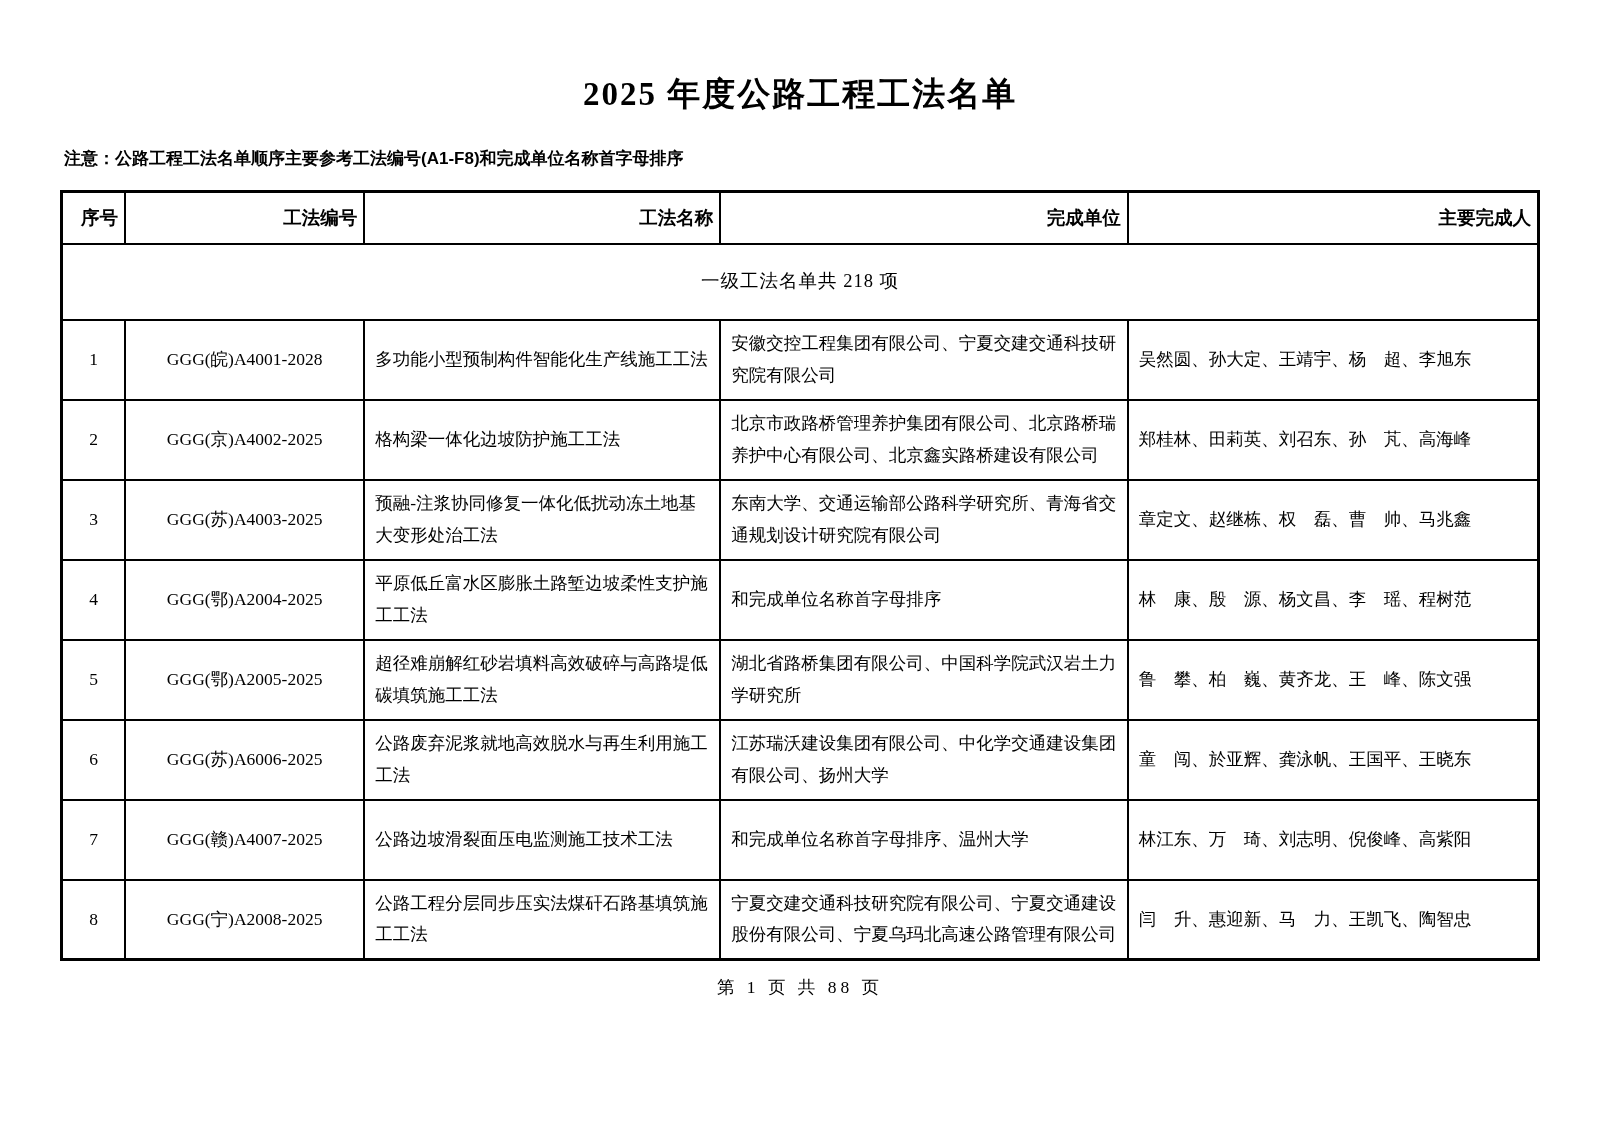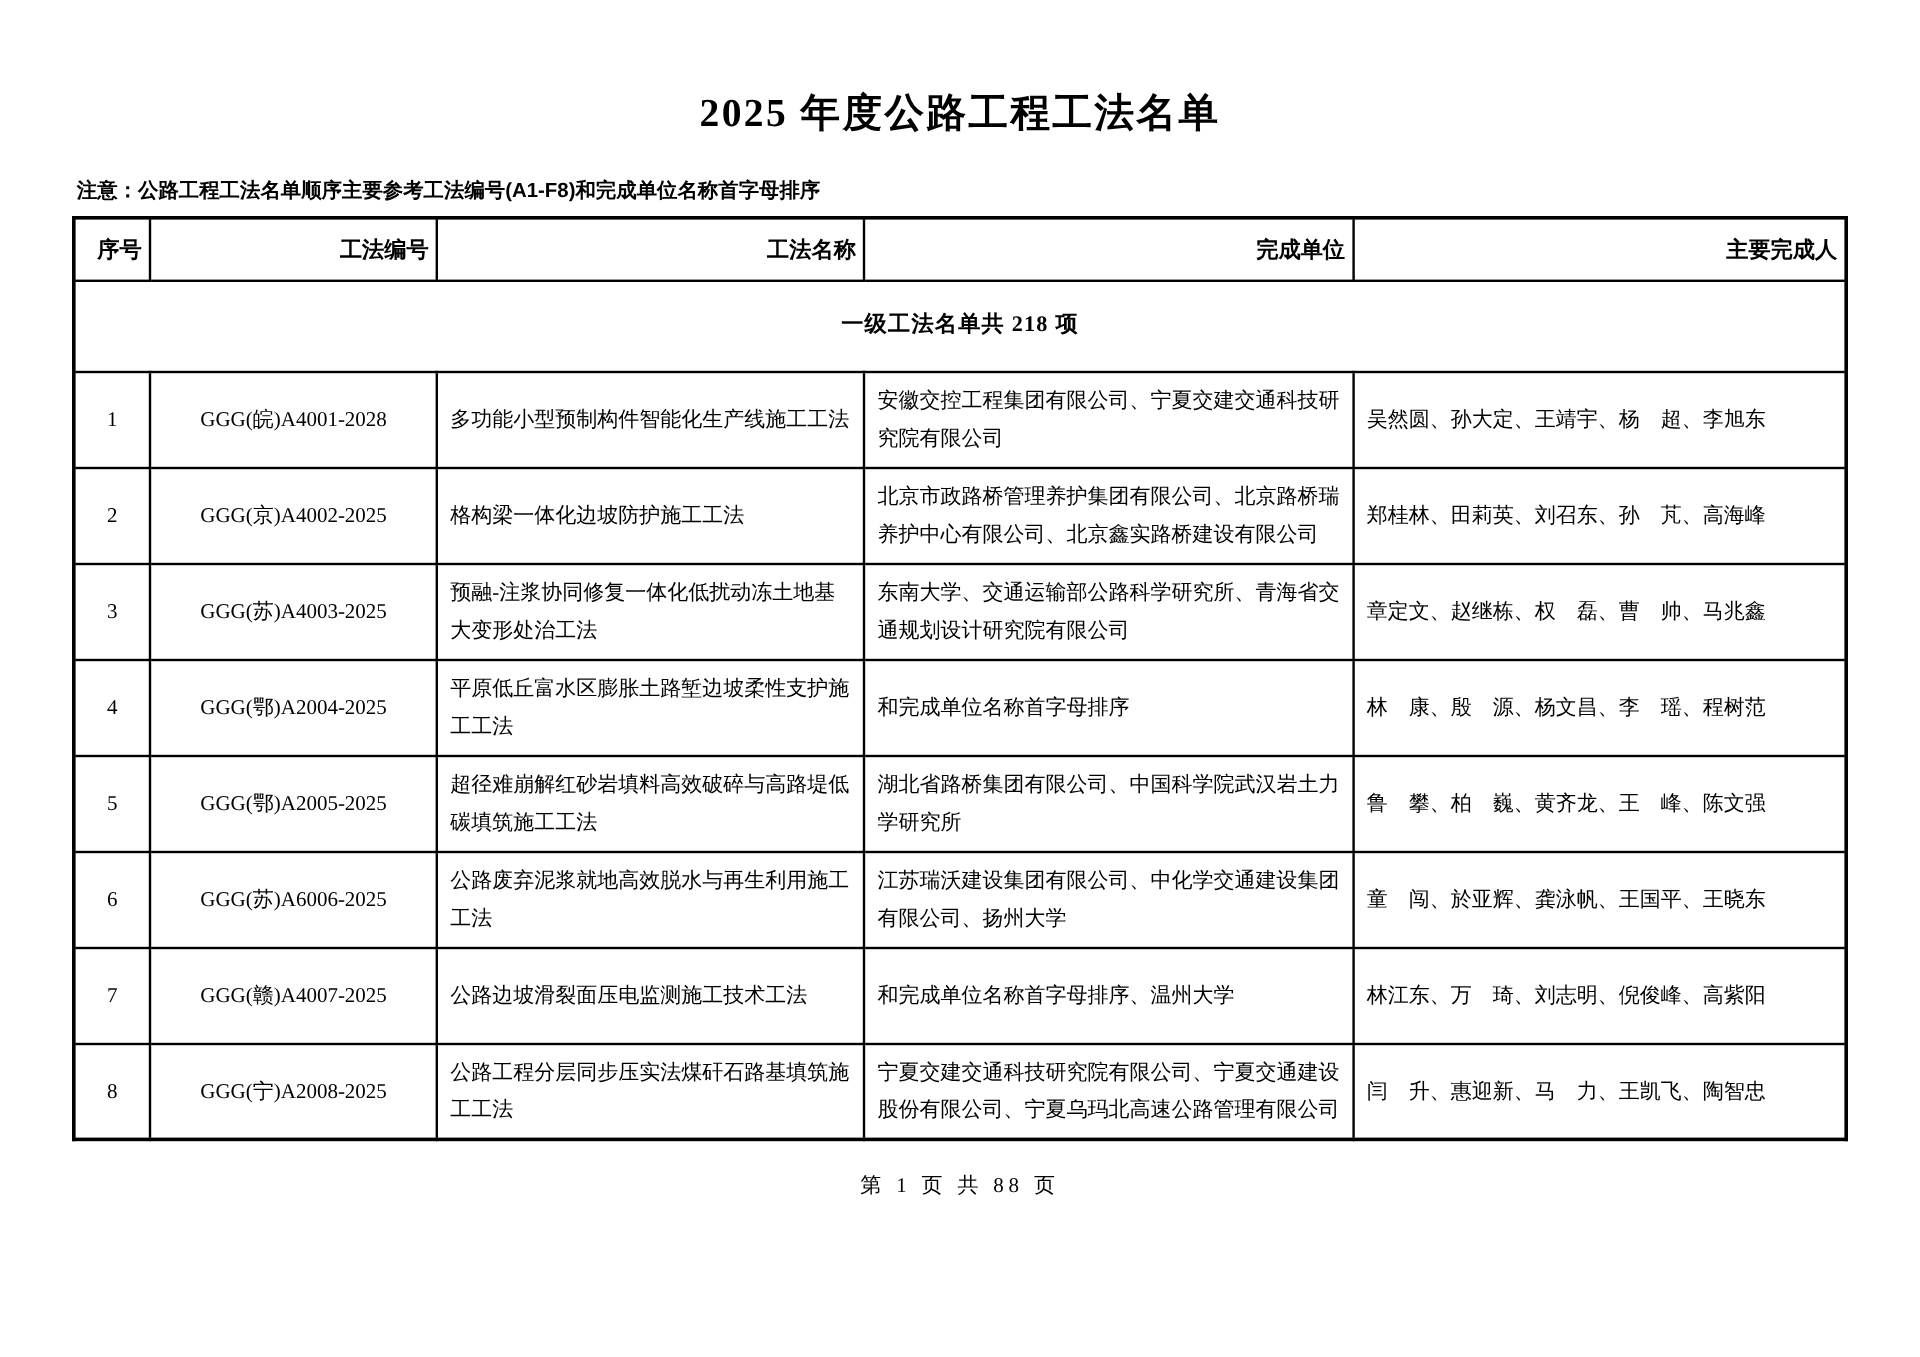--- a/index.html
+++ b/index.html
@@ -23,21 +23,21 @@
     font-weight: bold;
     letter-spacing: 2px;
     margin: 0;
     padding-top: 72px;
     padding-bottom: 30px;
     font-family: "Liberation Serif", "DejaVu Serif", serif;
   }
   .note {
     font-size: 17px;
     font-weight: bold;
-    margin: 0 0 10px 4px;
+    margin: 0 0 20px 4px;
     font-family: "Liberation Sans", "DejaVu Sans", sans-serif;
   }
   table.method-table {
     width: 100%;
     border-collapse: collapse;
     table-layout: fixed;
     border: 3px solid #000;
   }
   .method-table th,
   .method-table td {
@@ -54,35 +54,35 @@
     padding: 4px 6px;
   }
   .method-table td {
     font-size: 17.5px;
     line-height: 1.8;
     padding: 6px 10px;
     height: 80px;
   }
   .section-row td {
     text-align: center;
-    font-weight: bold;
+    font-weight: normal;
     font-size: 18.5px;
     height: 76px;
     letter-spacing: 1px;
   }
   .cell-no, .cell-code {
     text-align: center;
   }
   .cell-name, .cell-units, .cell-people {
     text-align: left;
   }
   .footer {
     text-align: center;
     font-size: 17.5px;
-    margin: 24px 0 0 0;
+    margin: 14px 0 0 0;
     letter-spacing: 4px;
   }
 </style>
 </head>
 <body>
 
 <div class="page">
 
   <h1 class="title">2025 年度公路工程工法名单</h1>
 

